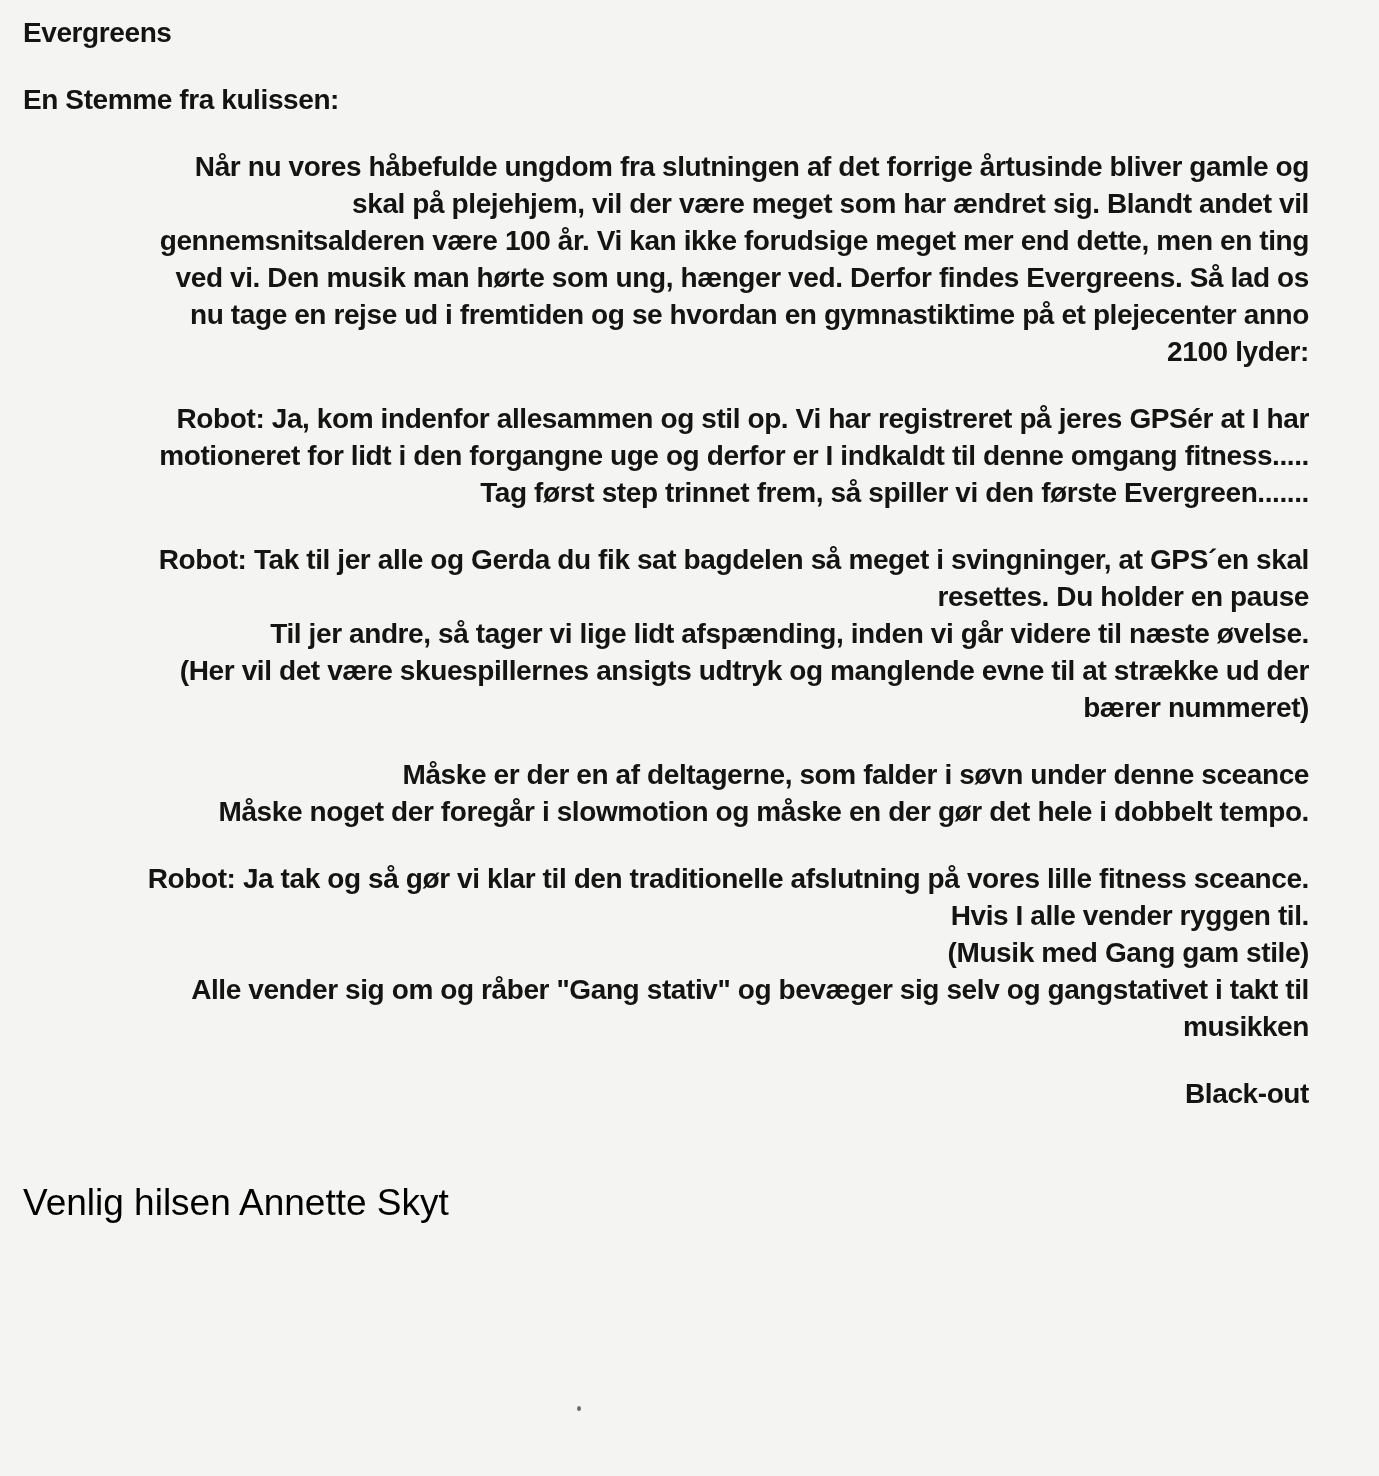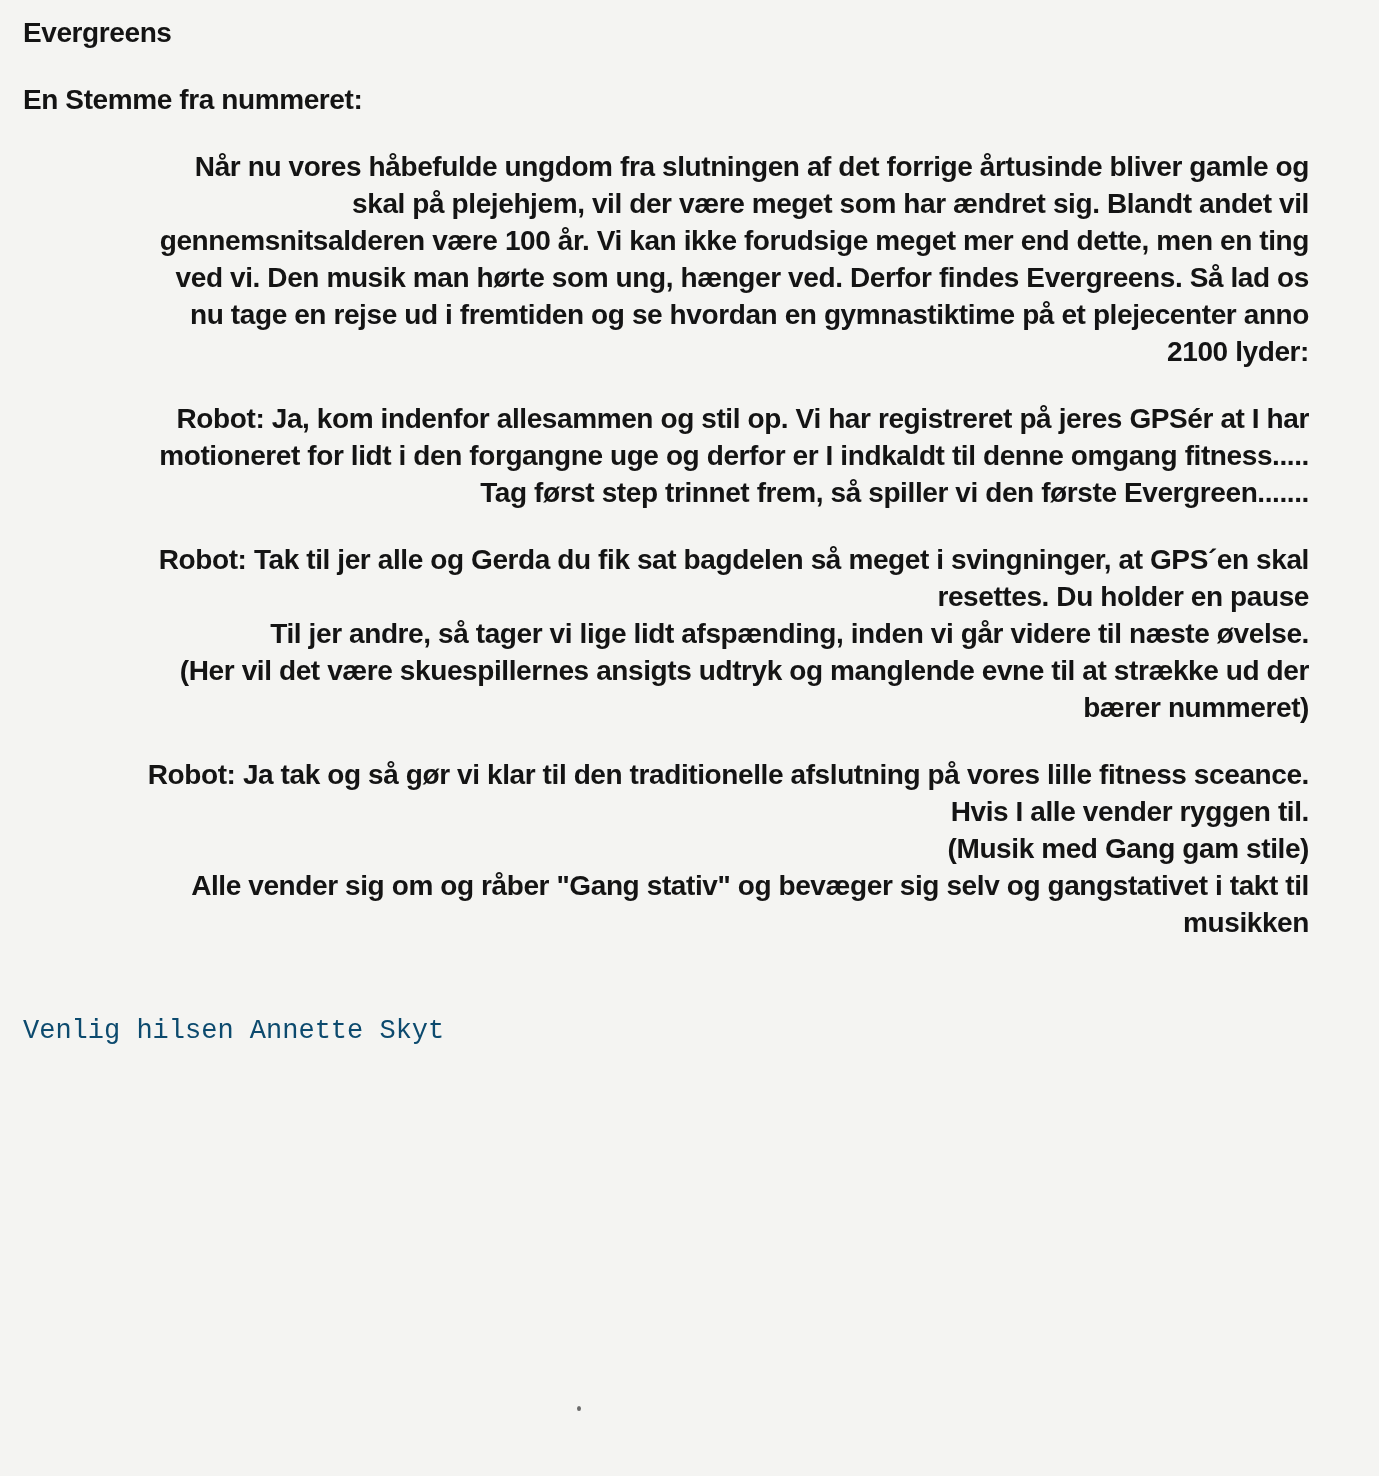--- a/index.html
+++ b/index.html
@@ -28,49 +28,51 @@
     font-size: 28px;
     line-height: 37px;
     font-weight: 600;
     letter-spacing: -0.4px;
     white-space: nowrap;
   }
   .doc-subtitle { margin-top: 30px; }
   .para { margin-top: 30px; text-align: right; }
   .signature {
     margin-top: 72px;
-    font-family: Liberation Mono, monospace;
-    font-size: 27px;
+    font-family: Liberation Sans, sans-serif;
+    font-size: 37px;
     line-height: 37px;
     font-weight: 400;
     letter-spacing: 0;
-    color: #0c4a6e;
+    color: #000000;
   }
   .speck {
     position: absolute;
     left: 577px;
     top: 1406px;
     width: 4px;
     height: 5px;
     border-radius: 50%;
     background: #6a6a6a;
   }
 </style>
 </head>
 <body>
 
 <div class="page" style="background: rgb(244, 244, 242); color: rgb(20, 20, 20); padding-left: 23px;">
   <div class="doc-title">Evergreens</div>
 
-  <div class="doc-subtitle">En Stemme fra nummeret:</div>
+  <div class="doc-subtitle">En Stemme fra kulissen:</div>
 
   <div>
 
   <p class="para">Når nu vores håbefulde ungdom fra slutningen af det forrige årtusinde bliver gamle og<br>skal på plejehjem, vil der være meget som har ændret sig. Blandt andet vil<br>gennemsnitsalderen være 100 år. Vi kan ikke forudsige meget mer end dette, men en ting<br>ved vi. Den musik man hørte som ung, hænger ved. Derfor findes Evergreens. Så lad os<br>nu tage en rejse ud i fremtiden og se hvordan en gymnastiktime på et plejecenter anno<br>2100 lyder:</p>
       <p class="para">Robot: Ja, kom indenfor allesammen og stil op. Vi har registreret på jeres GPSér at I har<br>motioneret for lidt i den forgangne uge og derfor er I indkaldt til denne omgang fitness.....<br>Tag først step trinnet frem, så spiller vi den første Evergreen.......</p>
       <p class="para">Robot: Tak til jer alle og Gerda du fik sat bagdelen så meget i svingninger, at GPS´en skal<br>resettes. Du holder en pause<br>Til jer andre, så tager vi lige lidt afspænding, inden vi går videre til næste øvelse.<br>(Her vil det være skuespillernes ansigts udtryk og manglende evne til at strække ud der<br>bærer nummeret)</p>
+      <p class="para">Måske er der en af deltagerne, som falder i søvn under denne sceance<br>Måske noget der foregår i slowmotion og måske en der gør det hele i dobbelt tempo.</p>
       <p class="para">Robot: Ja tak og så gør vi klar til den traditionelle afslutning på vores lille fitness sceance.<br>Hvis I alle vender ryggen til.<br>(Musik med Gang gam stile)<br>Alle vender sig om og råber "Gang stativ" og bevæger sig selv og gangstativet i takt til<br>musikken</p>
+      <p class="para">Black-out</p>
     </div>
 
   <div class="signature">Venlig hilsen Annette Skyt</div>
 
   <div class="speck"></div>
 </div>
 
 </body></html>

